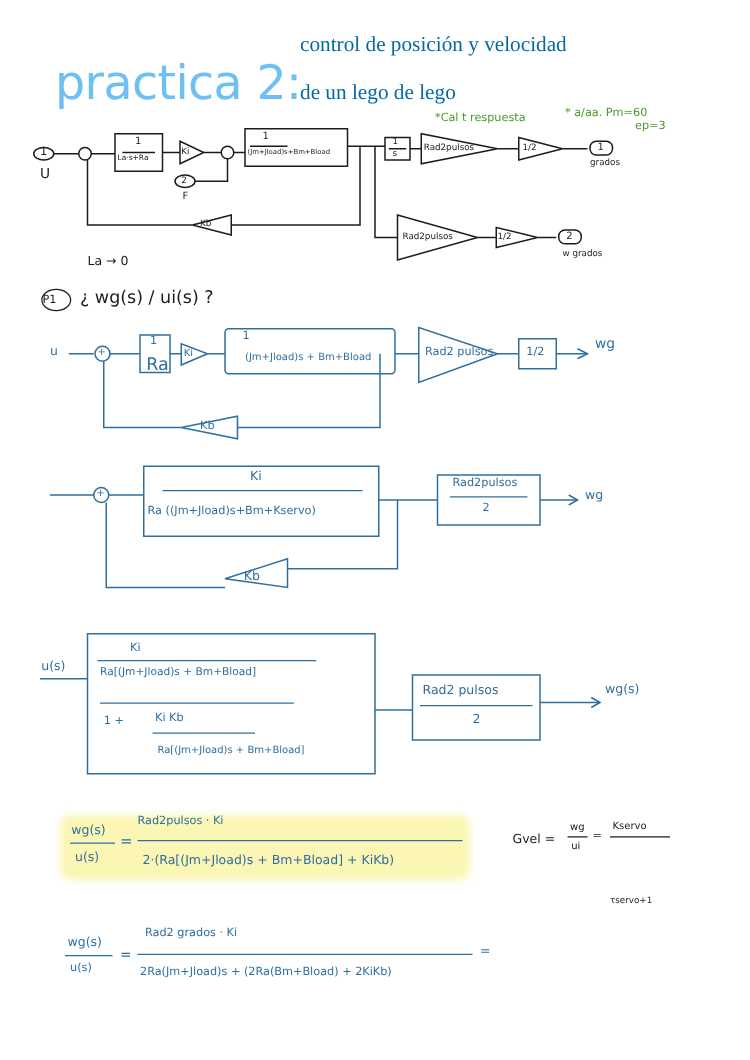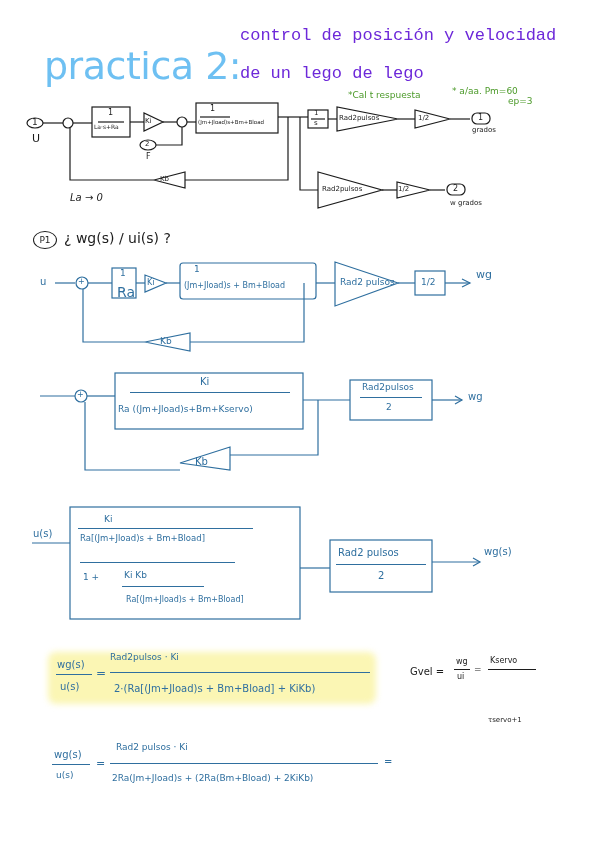--- a/index.html
+++ b/index.html
@@ -1,20 +1,20 @@
 <!DOCTYPE html>
 <html><head>
 <meta charset="utf-8">
 <style>
   html, body { margin: 0; padding: 0; background: #ffffff; }
   body { width: 600px; height: 848px; position: relative; overflow: hidden;
          font-family: "DejaVu Sans", sans-serif; }
   .abs { position: absolute; white-space: nowrap; }
   .title-big { color: #6ec0f2; font-size: 38px; letter-spacing: -0.5px; font-family: "DejaVu Sans", sans-serif; }
-  .title-small { color: #6d28d9; font-size: 17px; font-family: Liberation Mono, monospace; }
+  .title-small { color: #0369a1; font-size: 17px; font-family: Liberation Serif, serif; }
   .green { color: #4c9a2a; font-size: 9px; font-family: "DejaVu Sans", sans-serif; }
   .ink { color: #1c1c1c; }
   .blue { color: #2f6f9f; }
   .hl { position: absolute; background: #fbf6b4; border-radius: 8px; filter: blur(3px); }
   svg { position: absolute; left: 0; top: 0; }
   .lbl { font-family: "DejaVu Sans", sans-serif; }
 </style>
 </head>
 <body>
 
@@ -128,32 +128,32 @@
 <div class="abs lbl ink" style="left:314px; top:109px; font-size:7px;">1</div>
 <div class="abs lbl ink" style="left:314px; top:119px; font-size:7px;">s</div>
 <div class="abs lbl ink" style="left:339px; top:114px; font-size:7px;">Rad2pulsos</div>
 <div class="abs lbl ink" style="left:418px; top:114px; font-size:7px;">1/2</div>
 <div class="abs lbl ink" style="left:478px; top:113px; font-size:8px;">1</div>
 <div class="abs lbl ink" style="left:472px; top:126px; font-size:7px;">grados</div>
 <div class="abs lbl ink" style="left:322px; top:185px; font-size:7px;">Rad2pulsos</div>
 <div class="abs lbl ink" style="left:398px; top:185px; font-size:7px;">1/2</div>
 <div class="abs lbl ink" style="left:453px; top:184px; font-size:8px;">2</div>
 <div class="abs lbl ink" style="left:450px; top:199px; font-size:7px;">w grados</div>
-<div class="abs lbl ink" style="left:70px; top:192px; font-size:10px;font-style:italic;">La → 0</div>
-
-<div class="abs lbl ink" style="left:33px; top:231px; width:22px; height:16px; border:1.2px solid #1c1c1c; border-radius:50%; font-size:9px; text-align:center; line-height:16px;">P1</div>
+<div class="abs lbl ink" style="left:70px; top:204px; font-size:10px;">La → 0</div>
+
+<div class="abs lbl ink" style="left:33px; top:231px; width:22px; height:16px; border:1.2px solid #1c1c1c; border-radius:50%; font-size:9px; text-align:left; line-height:16px;">P1</div>
 <div class="abs lbl ink" style="left:64px; top:230px; font-size:14px;">¿ wg(s) / ui(s) ?</div>
 
 <div class="abs lbl blue" style="left:40px; top:276px; font-size:10px;">u</div>
 <div class="abs lbl blue" style="left:78px; top:277px; font-size:8px;">+</div>
 <div class="abs lbl blue" style="left:120px; top:268px; font-size:9px;">1</div>
 <div class="abs lbl blue" style="left:117px; top:284px; font-size:14px;">Ra</div>
 <div class="abs lbl blue" style="left:147px; top:278px; font-size:8px;">Ki</div>
 <div class="abs lbl blue" style="left:194px; top:264px; font-size:9px;">1</div>
-<div class="abs lbl blue" style="left:184px; top:281px; font-size:8px;">(Jm+Jload)s + Bm+Bload</div>
+<div class="abs lbl blue" style="left:196px; top:281px; font-size:8px;">(Jm+Jload)s + Bm+Bload</div>
 <div class="abs lbl blue" style="left:340px; top:277px; font-size:9px;">Rad2 pulsos</div>
 <div class="abs lbl blue" style="left:421px; top:277px; font-size:9px;">1/2</div>
 <div class="abs lbl blue" style="left:476px; top:268px; font-size:11px;">wg</div>
 <div class="abs lbl blue" style="left:160px; top:336px; font-size:9px;">Kb</div>
 
 <div class="abs lbl blue" style="left:77px; top:390px; font-size:8px;">+</div>
 <div class="abs lbl blue" style="left:200px; top:376px; font-size:10px;">Ki</div>
 <div class="abs" style="left:130px; top:392px; width:160px; height:1px; background:#2f6f9f;"></div>
 <div class="abs lbl blue" style="left:118px; top:404px; font-size:9px;">Ra ((Jm+Jload)s+Bm+Kservo)</div>
 <div class="abs lbl blue" style="left:362px; top:382px; font-size:9px;">Rad2pulsos</div>
@@ -191,16 +191,16 @@
 <div class="abs lbl ink" style="left:457px; top:672px; font-size:8px;">ui</div>
 <div class="abs lbl ink" style="left:474px; top:664px; font-size:9px;">=</div>
 <div class="abs lbl ink" style="left:490px; top:656px; font-size:8px;">Kservo</div>
 <div class="abs" style="left:488px; top:669px; width:48px; height:1px; background:#1c1c1c;"></div>
 <div class="abs lbl ink" style="left:488px; top:672px; font-size:7px;margin-top:44px;">τservo+1</div>
 
 <div class="abs lbl blue" style="left:54px; top:749px; font-size:10px;">wg(s)</div>
 <div class="abs" style="left:52px; top:764px; width:38px; height:1px; background:#2f6f9f;"></div>
 <div class="abs lbl blue" style="left:56px; top:770px; font-size:9px;">u(s)</div>
 <div class="abs lbl blue" style="left:96px; top:757px; font-size:11px;">=</div>
-<div class="abs lbl blue" style="left:116px; top:742px; font-size:9px;">Rad2 pulsos · Ki</div>
+<div class="abs lbl blue" style="left:116px; top:742px; font-size:9px;">Rad2 grados · Ki</div>
 <div class="abs" style="left:110px; top:763px; width:268px; height:1px; background:#2f6f9f;"></div>
 <div class="abs lbl blue" style="left:112px; top:773px; font-size:9px;">2Ra(Jm+Jload)s + (2Ra(Bm+Bload) + 2KiKb)</div>
 <div class="abs lbl blue" style="left:384px; top:756px; font-size:10px;">=</div>
 
 </body></html>

